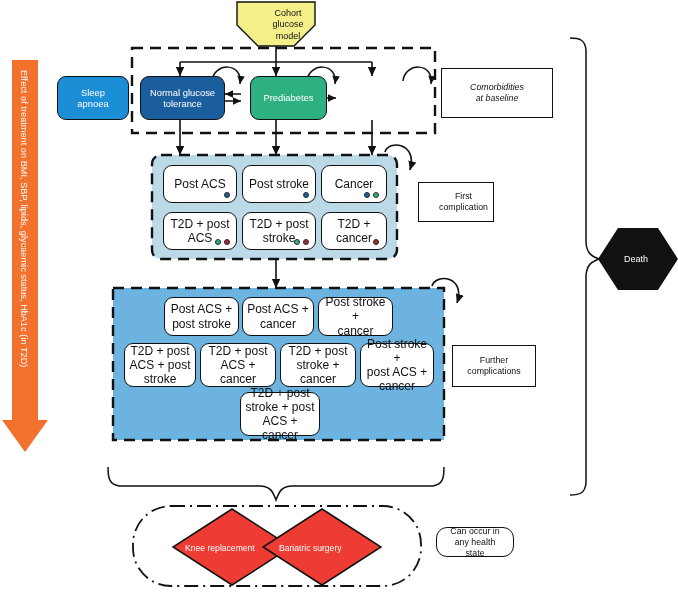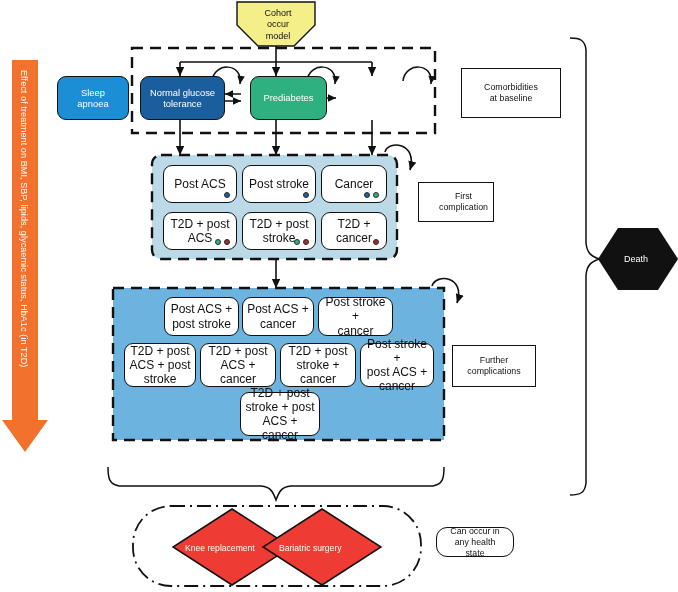--- a/index.html
+++ b/index.html
@@ -128,23 +128,23 @@
     <g fill="none" stroke="#111" stroke-width="1.5">
       <path d="M570,38 C580,38 585,40 586,50 L586,243 C587,253 591,256 599,259
                C591,262 587,265 586,275 L586,483 C585,493 580,495 570,495"></path>
     </g>
 
     <g>
       <polygon points="618,228 658,228 678,259 658,290 618,290 598,259" fill="#111"></polygon>
     </g>
   </svg>
 
-  <div class="cohortlabel" style="left:239px;top:8px;width:78px;">
+  <div class="cohortlabel" style="left:249px;top:8px;width:78px;">
     <div>Cohort</div>
-    <div>occur</div>
+    <div>glucose</div>
     <div>model</div>
   </div>
 
   <div class="orangelabel" style="left:29px;top:70px;transform:rotate(90deg);">Effect of treatment on BMI, SBP, lipids, glycaemic status, HbA1c (in T2D)</div>
 
   <div class="state sleep" style="left:57px;top:76px;width:72px;height:44px;">
     <div>
       <div>Sleep</div>
       <div>apnoea</div>
     </div>
@@ -253,21 +253,21 @@
       <div>stroke + post</div>
       <div>ACS + cancer</div>
     </div>
   </div>
 
   <div class="dialbl" style="left:185px;top:543px;">Knee replacement</div>
   <div class="dialbl" style="left:279px;top:543px;">Bariatric surgery</div>
 
   <div class="hexlabel" style="left:624px;top:254px;">Death</div>
 
-  <div class="note" style="left:461px;top:68px;width:100px;height:50px;">
+  <div class="note" style="left:441px;top:68px;width:112px;height:50px;font-style:italic;">
     <div>
       <div>Comorbidities</div>
       <div>at baseline</div>
     </div>
   </div>
 
   <div class="note" style="left:418px;top:182px;width:76px;height:40px;padding-left:17px;">
     <div>
       <div>First</div>
       <div>complication</div>

